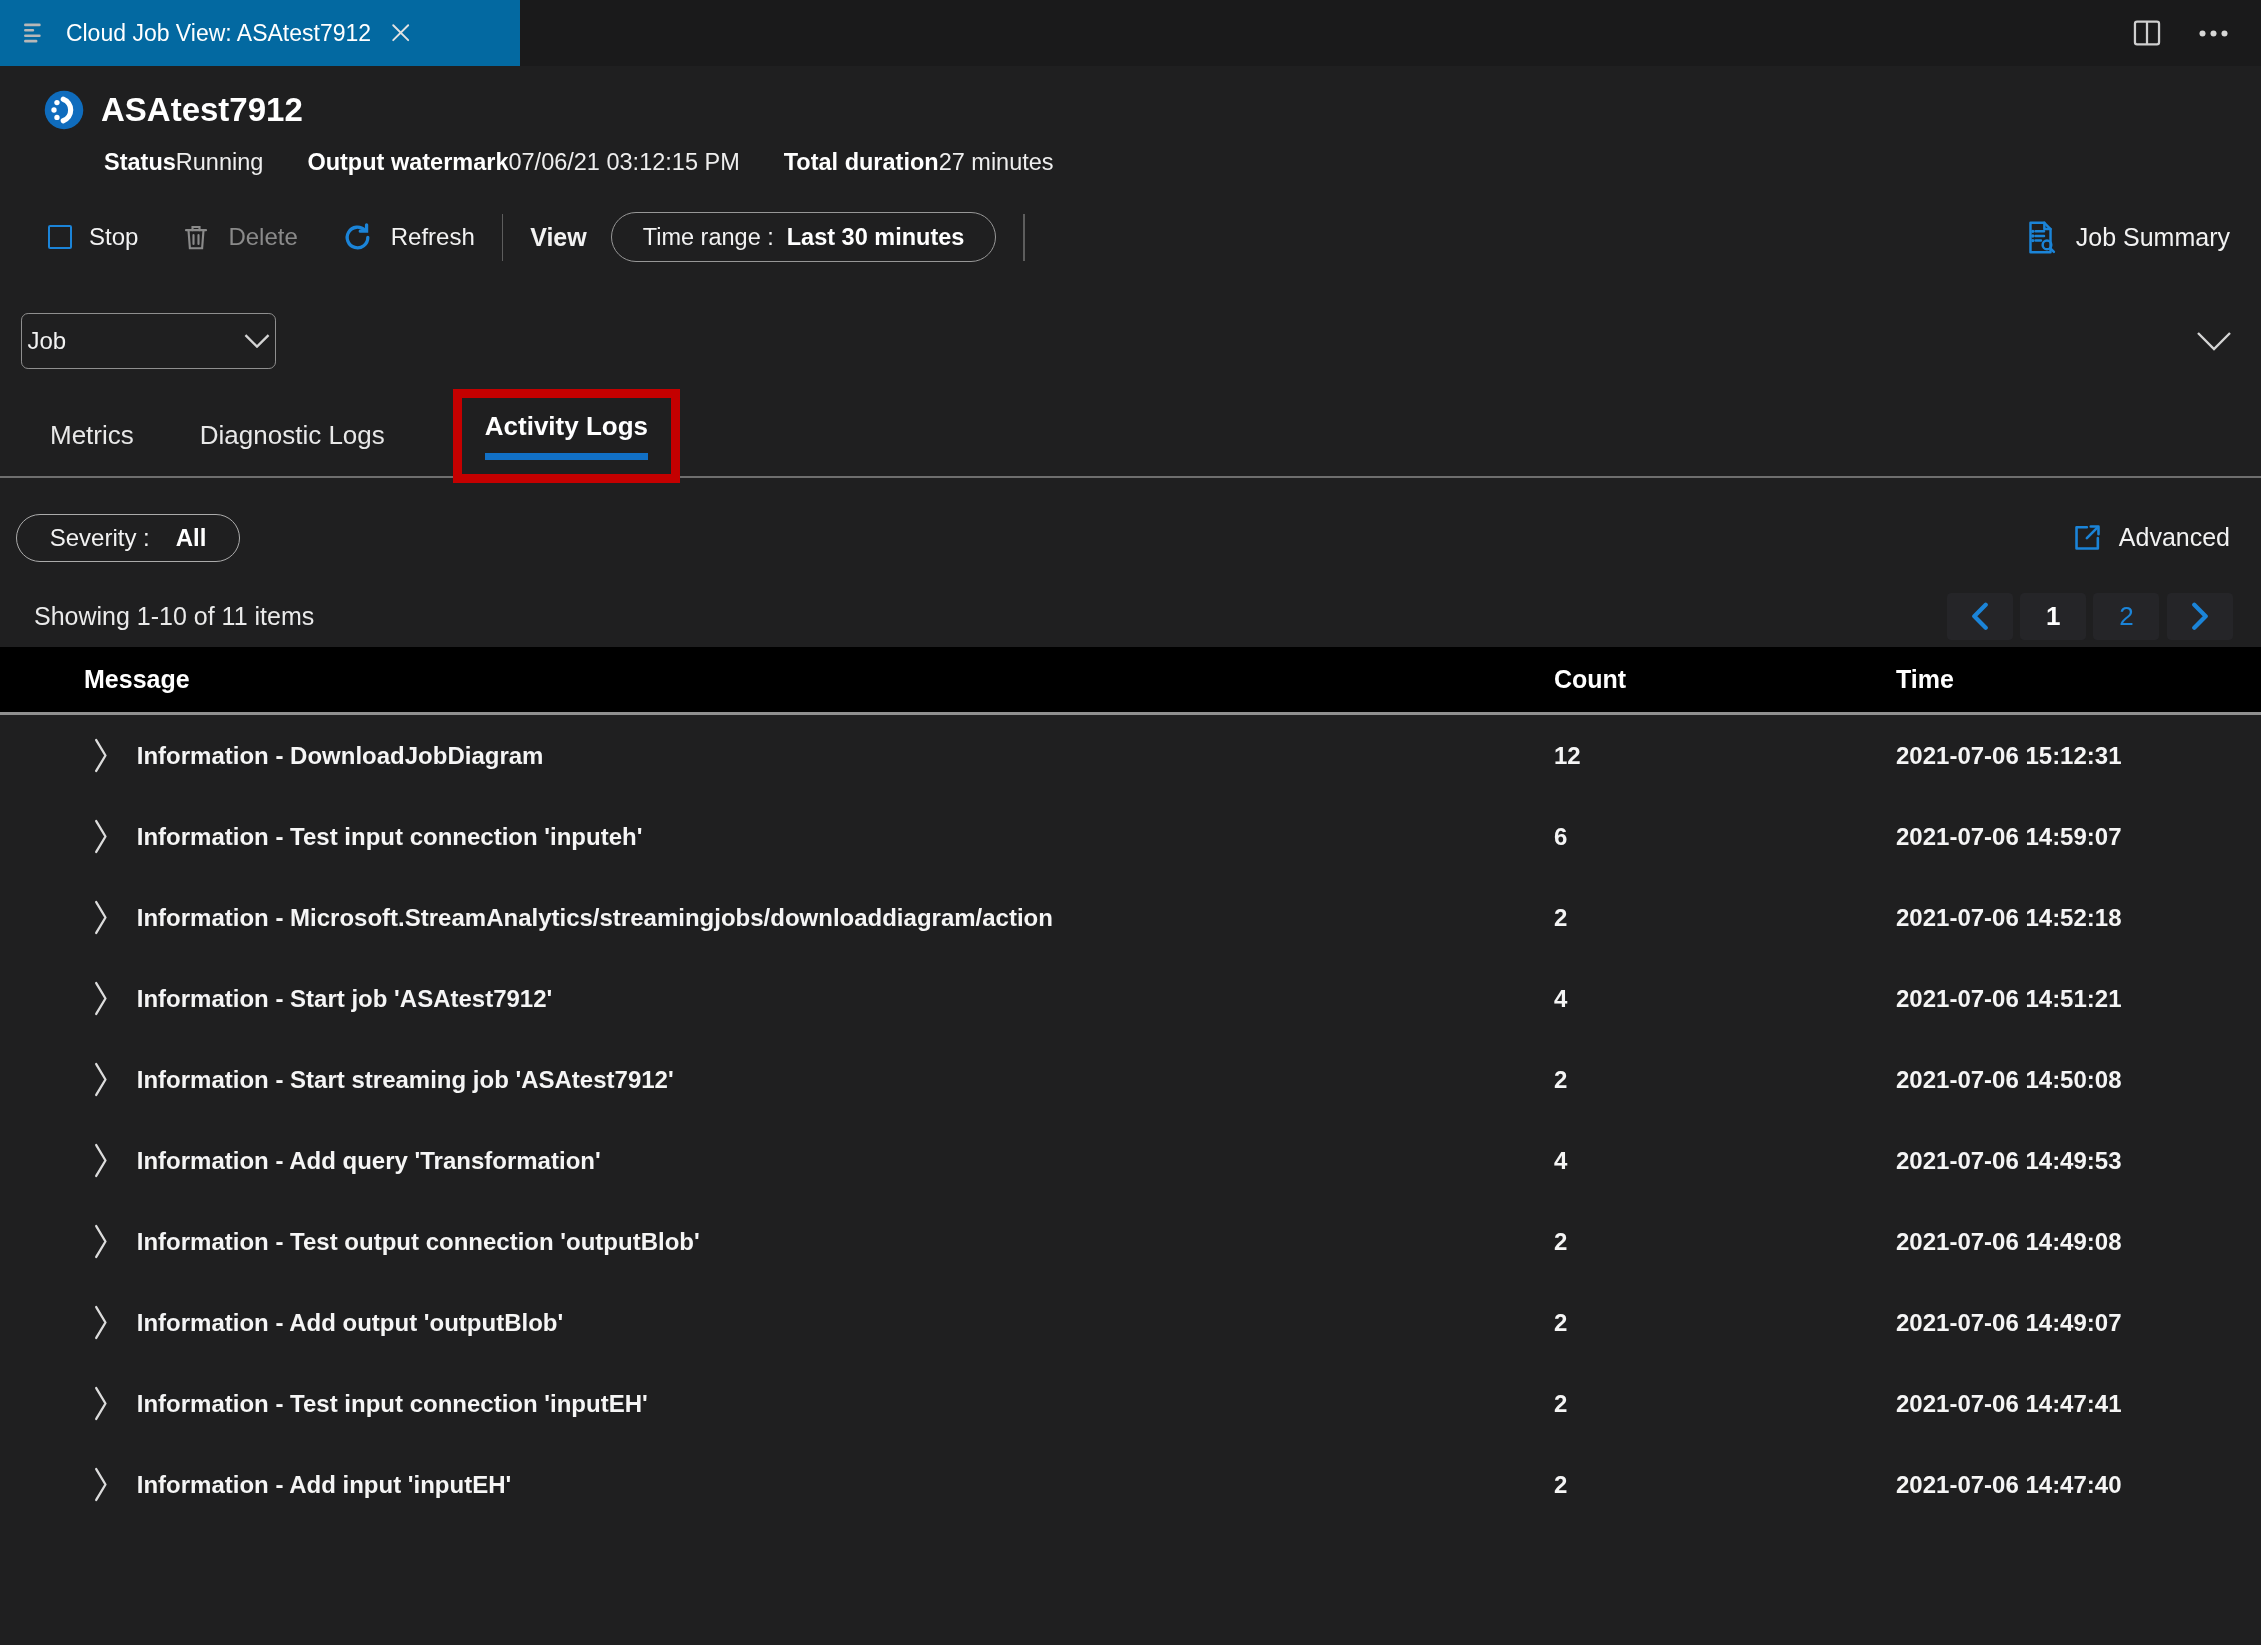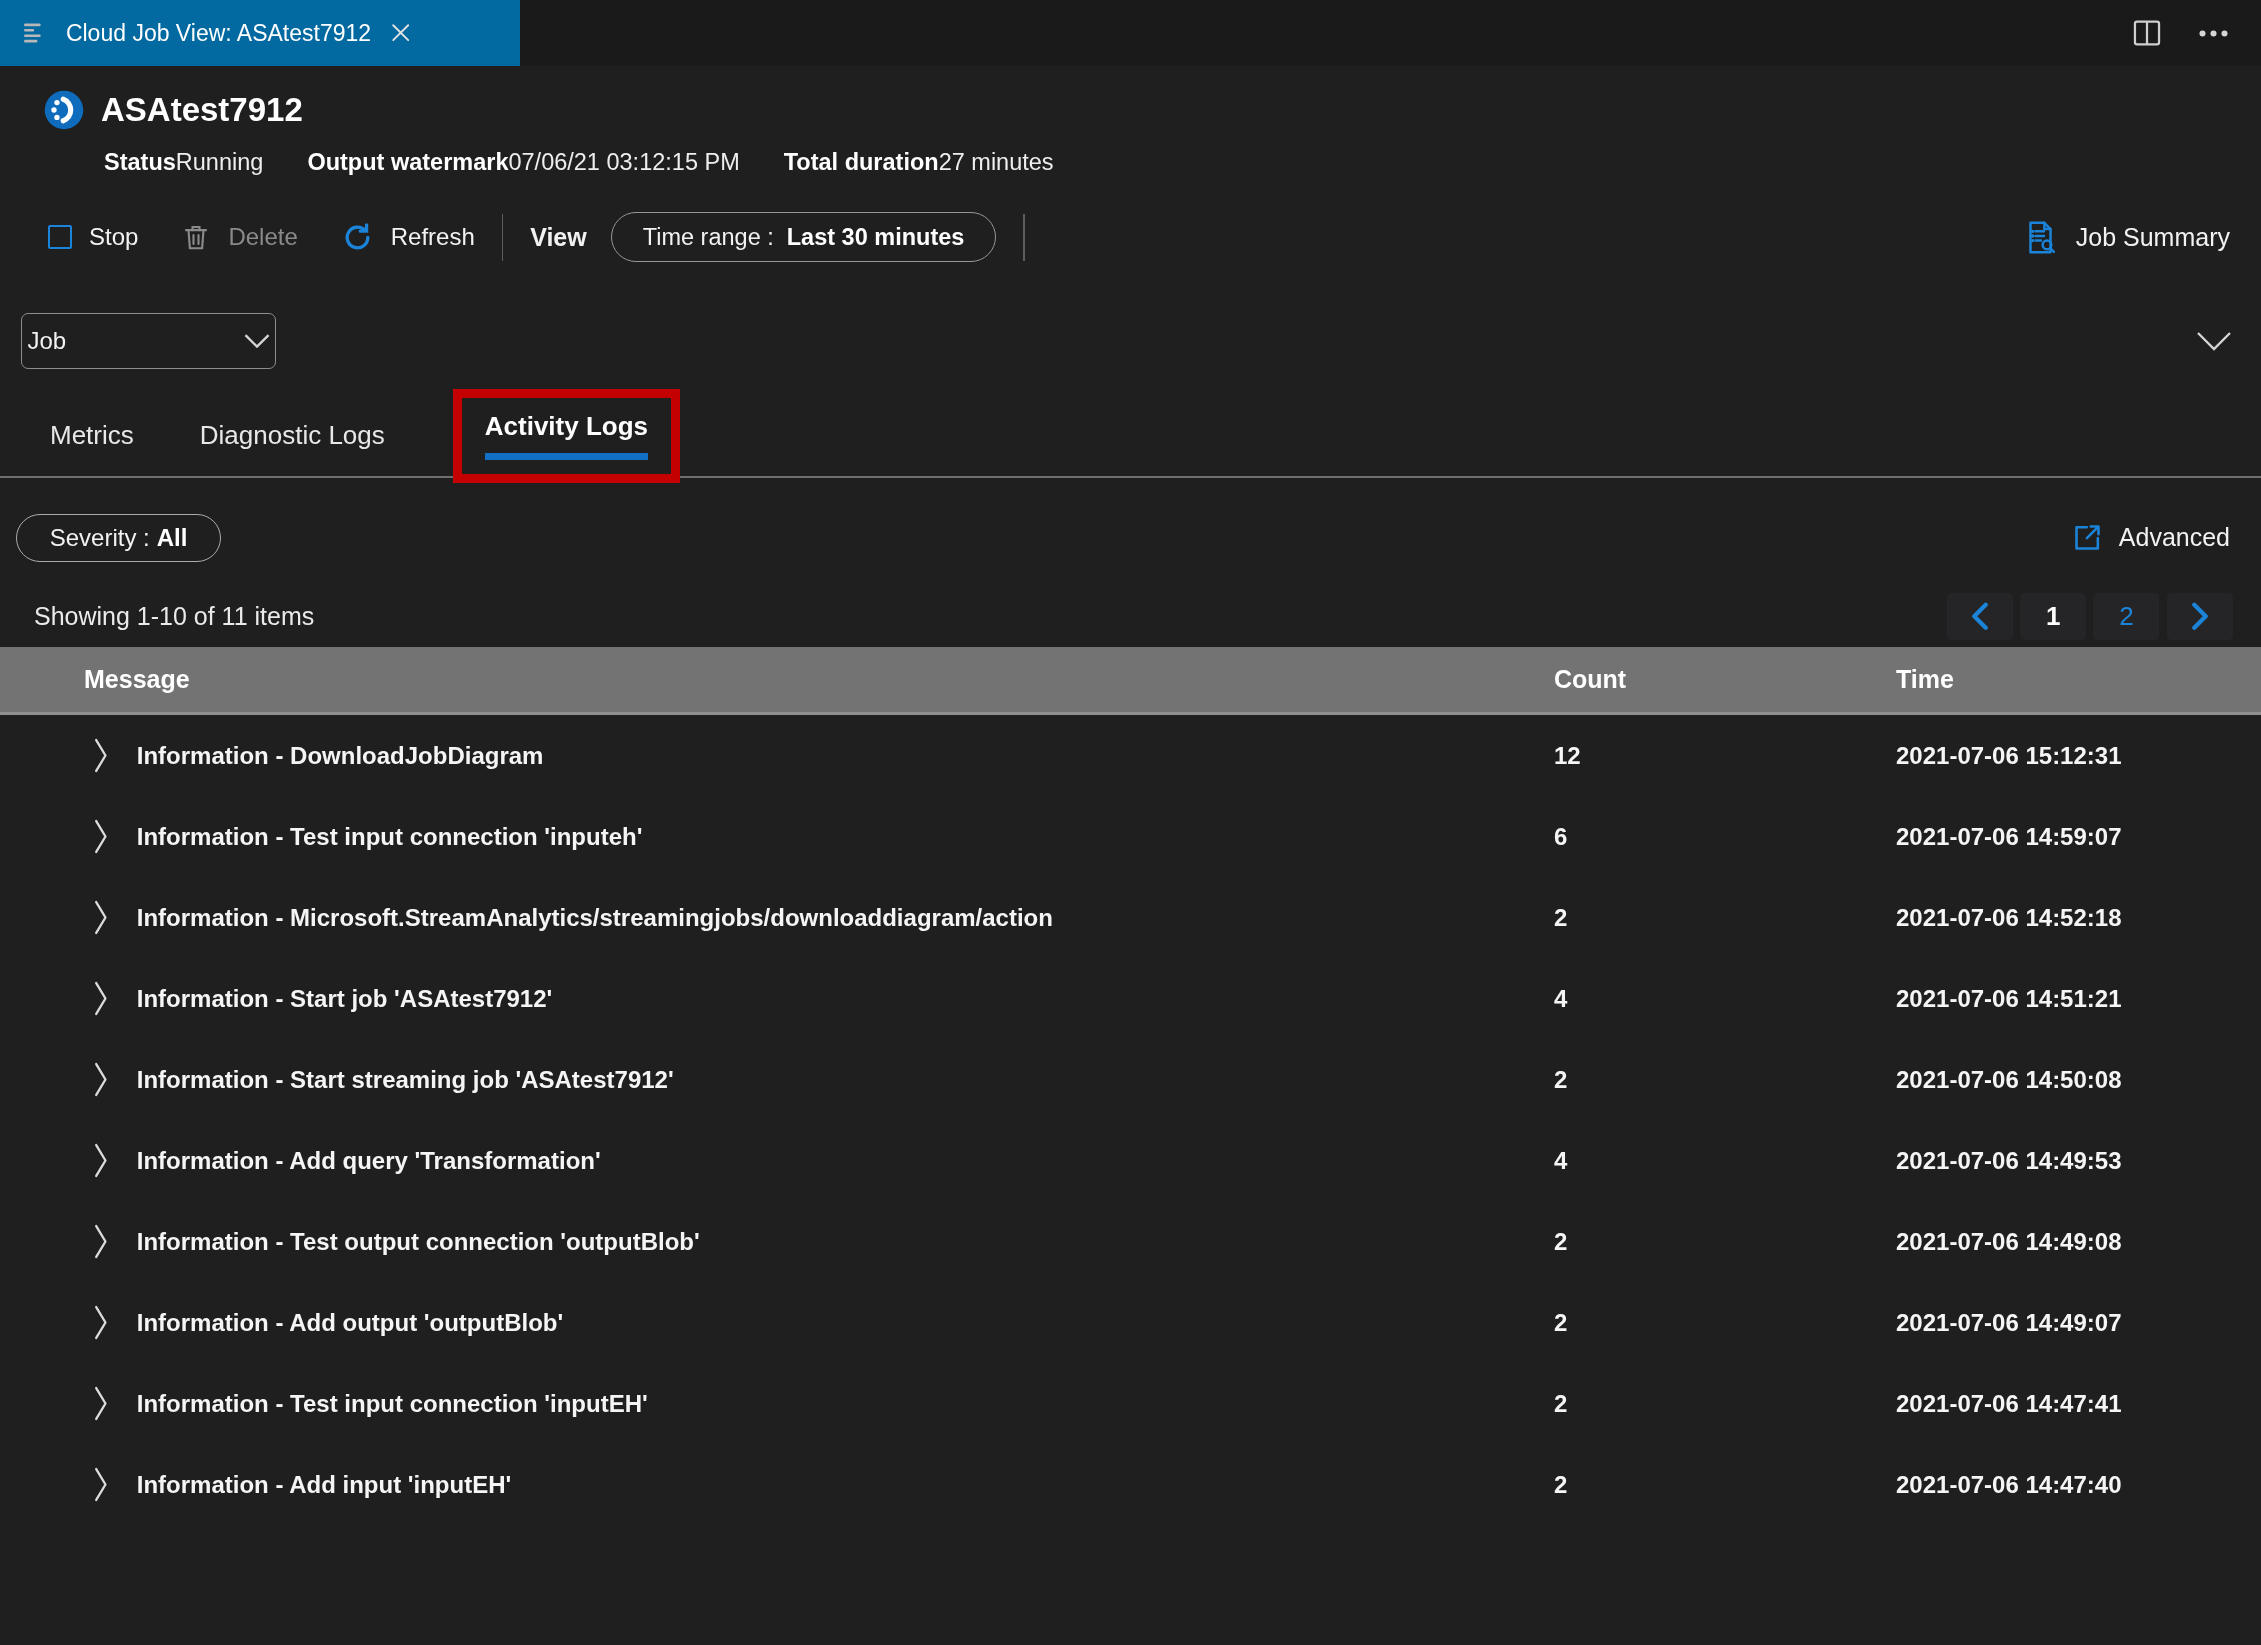--- a/index.html
+++ b/index.html
@@ -68,41 +68,41 @@
     display: flex; flex-direction: column; align-items: center; justify-content: center;
     gap: 10.7px; padding: 0 23px; background: #1f1f20;
   }
   .tab-active-box .tab-label { font-weight: bold; color: #ffffff; font-size: 26px; }
   .tab-underline { display: block; width: 100%; height: 6.4px; background: #1170c6; }
 
   
   .filter-row { margin: 31px 31px 0 15.7px; display: flex; align-items: center; }
   .severity-pill {
     border: 1.4px solid #ababab; border-radius: 712px; padding: 9.3px 33px;
-    font-size: 24px; display: flex; gap: 7px; align-items: baseline; cursor: pointer;
+    font-size: 24px; display: flex; gap: 26px; align-items: baseline; cursor: pointer;
   }
   .severity-pill b { color: #ffffff; }
   .advanced { margin-left: auto; display: flex; align-items: center; gap: 15.7px; font-size: 25px; cursor: pointer; }
 
   
   .summary-row { margin: 31px 28.5px 0 34px; display: flex; align-items: center; }
   .items-summary { font-size: 25px; color: #eaeaea; }
   .pagination { margin-left: auto; display: flex; align-items: center; gap: 7.1px; }
   .page-btn {
     min-width: 66px; height: 47px; background: #252528; border-radius: 4.3px;
     display: flex; align-items: center; justify-content: center;
     font-size: 26px; cursor: pointer;
   }
   .page-current { color: #ffffff; font-weight: bold; }
   .page-next { color: #1b84d8; }
 
   
   .grid-cols { display: grid; grid-template-columns: 1470px 342px auto; align-items: center; padding-left: 84px; }
   .thead {
-    margin-top: 7.1px; height: 68px; background: #737373;
+    margin-top: 7.1px; height: 68px; background: #000000;
     border-bottom: 3.6px solid #8f8f8f;
     font-size: 25px; font-weight: bold; color: #ffffff;
   }
   .trow { height: 81px; cursor: pointer; }
   .cell-message { display: flex; align-items: center; gap: 28.5px; margin-left: 8.6px; }
   .msg-text { font-weight: bold; font-size: 24px; color: #f5f5f5; white-space: nowrap; }
   .cell-num, .cell-time { font-weight: bold; font-size: 24px; color: #f5f5f5; }
 </style>
 </head>
 <body>

